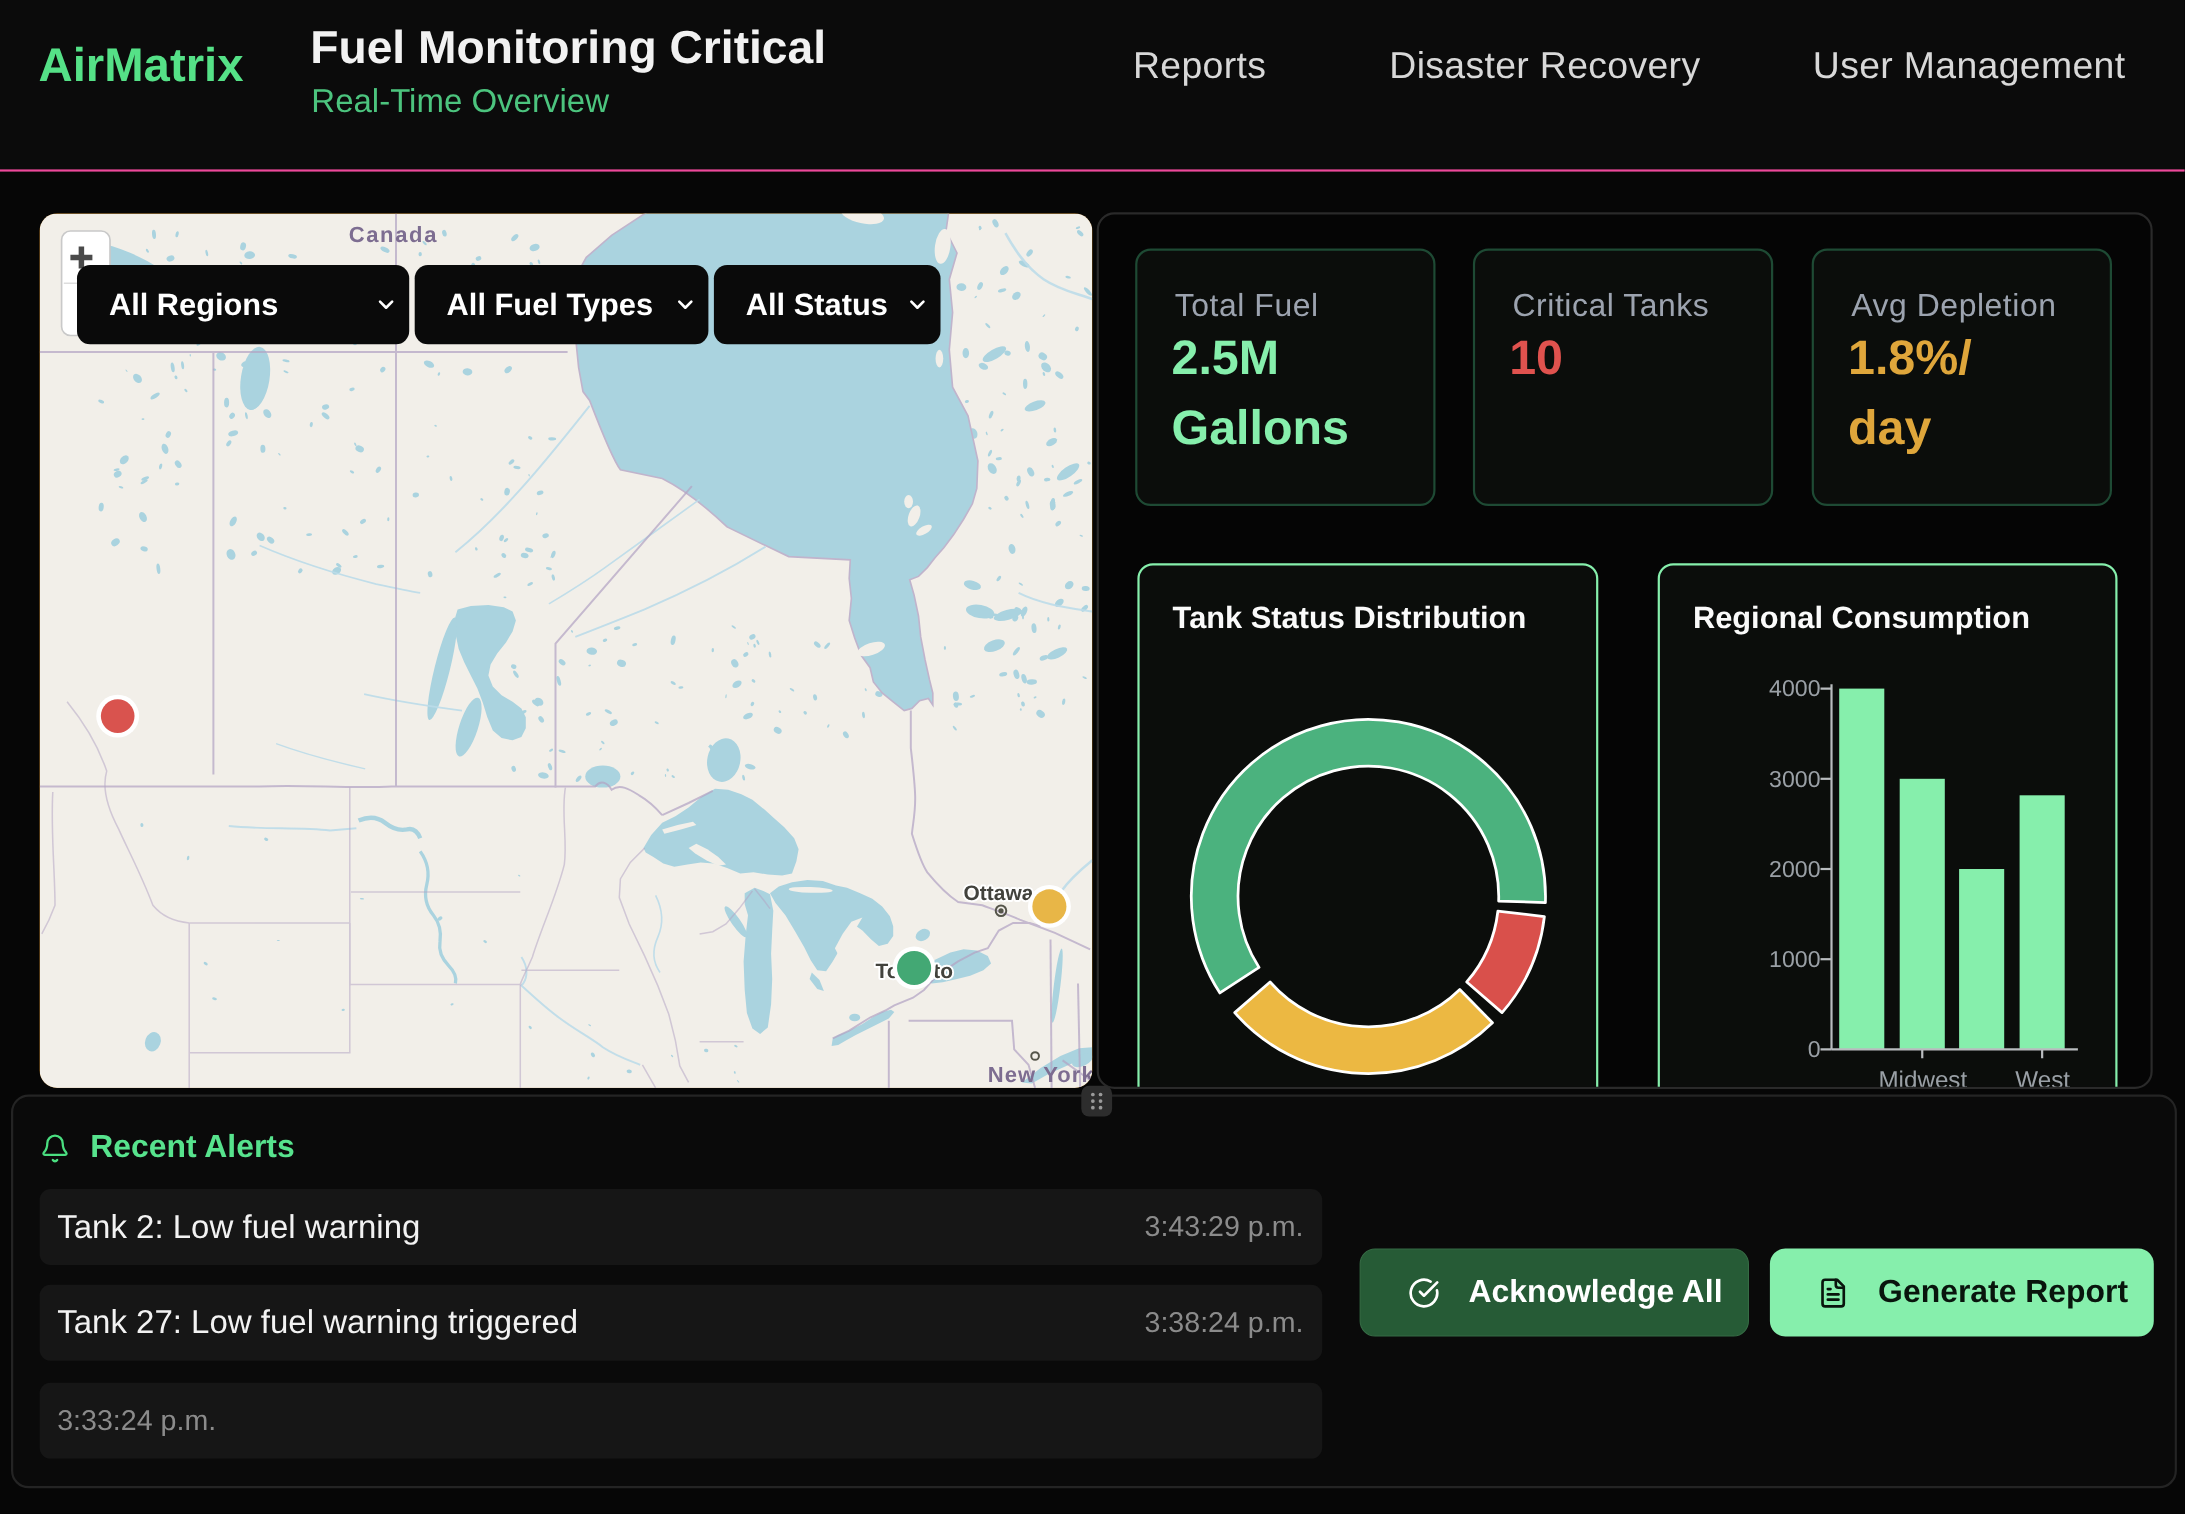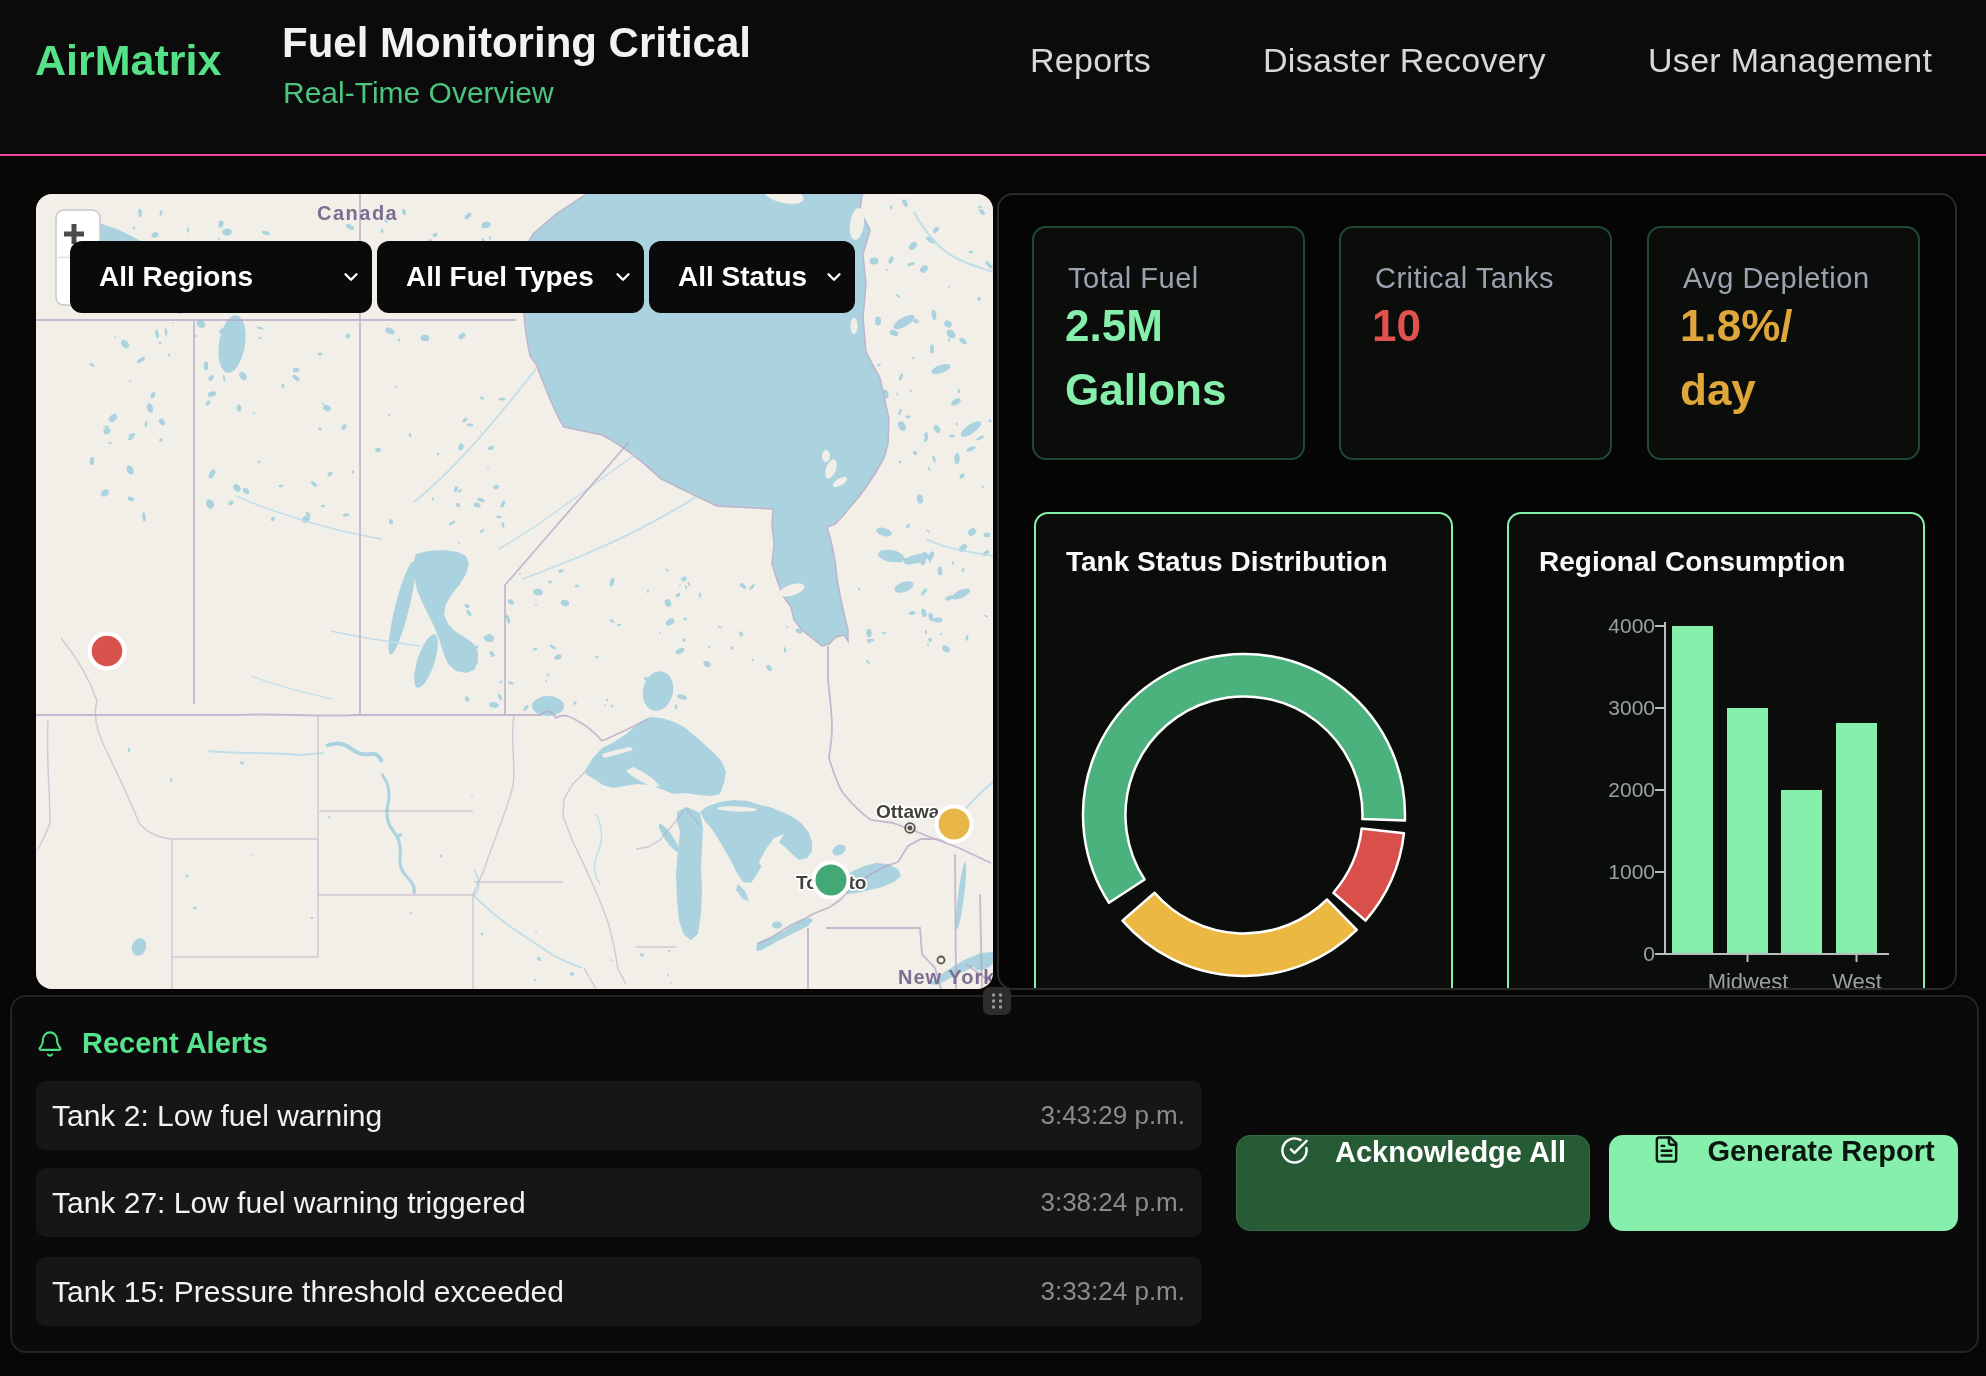--- a/index.html
+++ b/index.html
@@ -28,22 +28,22 @@
   #handle { position:absolute; left:983px; top:987px; width:28px; height:28px; background:#2d2d2d;
     border-radius:7px; z-index:5; }
   #alerts { position:absolute; left:10px; top:995px; width:1969px; height:358px;
     background:#0a0a0a; border:2px solid #242424; border-radius:16px; }
   #atitle { position:absolute; left:70px; top:30px; font-size:29px; font-weight:700; color:#57e38d; }
   .arow { position:absolute; left:24px; width:1166px; height:69px; background:#161616;
     border-radius:10px; display:flex; align-items:center; justify-content:space-between;
     padding:0 17px 0 16px; }
   .atext { font-size:30px; color:#f2f2f2; }
   .atime { font-size:26px; color:#8b8b8b; }
-  .btn { position:absolute; top:138px; height:96px; border-radius:14px; display:flex;
-    align-items:flex-start; justify-content:center; gap:26px; font-size:29px; font-weight:700;padding-left:20px; }
+  .btn { position:absolute; top:138px; height:80px; border-radius:14px; display:flex;
+    align-items:center; justify-content:center; gap:26px; font-size:29px; font-weight:700;padding-left:20px; }
   #ack { left:1224px; width:354px; background:#265b36; border:1px solid #356b44; color:#fff; }
   #gen { left:1597px; width:349px; background:#86efac; color:#09150d; }
 </style></head>
 <body>
   <div id="header">
     <div id="logo">AirMatrix</div>
     <div id="title">Fuel Monitoring Critical</div>
     <div id="subtitle">Real-Time Overview</div>
     <div class="nav" style="left:1030px;">Reports</div>
     <div class="nav" style="left:1263px;">Disaster Recovery</div>
@@ -628,21 +628,20 @@
     <div id="atitle">Recent Alerts</div>
     <div class="arow" style="top:84px;">
       <span class="atext">Tank 2: Low fuel warning</span>
       <span class="atime">3:43:29 p.m.</span>
     </div>
     <div class="arow" style="top:171px;">
       <span class="atext">Tank 27: Low fuel warning triggered</span>
       <span class="atime">3:38:24 p.m.</span>
     </div>
     <div class="arow" style="top:260px;">
-      <span class="atext">Tank 15: Pressure threshold exceeded</span>
       <span class="atime">3:33:24 p.m.</span>
     </div>
     <div class="btn" id="ack">
       <svg width="29" height="29" viewBox="0 0 24 24" fill="none" stroke="#ffffff" stroke-width="2" stroke-linecap="round" stroke-linejoin="round">
         <path d="M21.801 10A10 10 0 1 1 17 3.335"></path>
         <path d="m9 11 3 3L22 4"></path>
       </svg>
       <span>Acknowledge All</span>
     </div>
     <div class="btn" id="gen">

